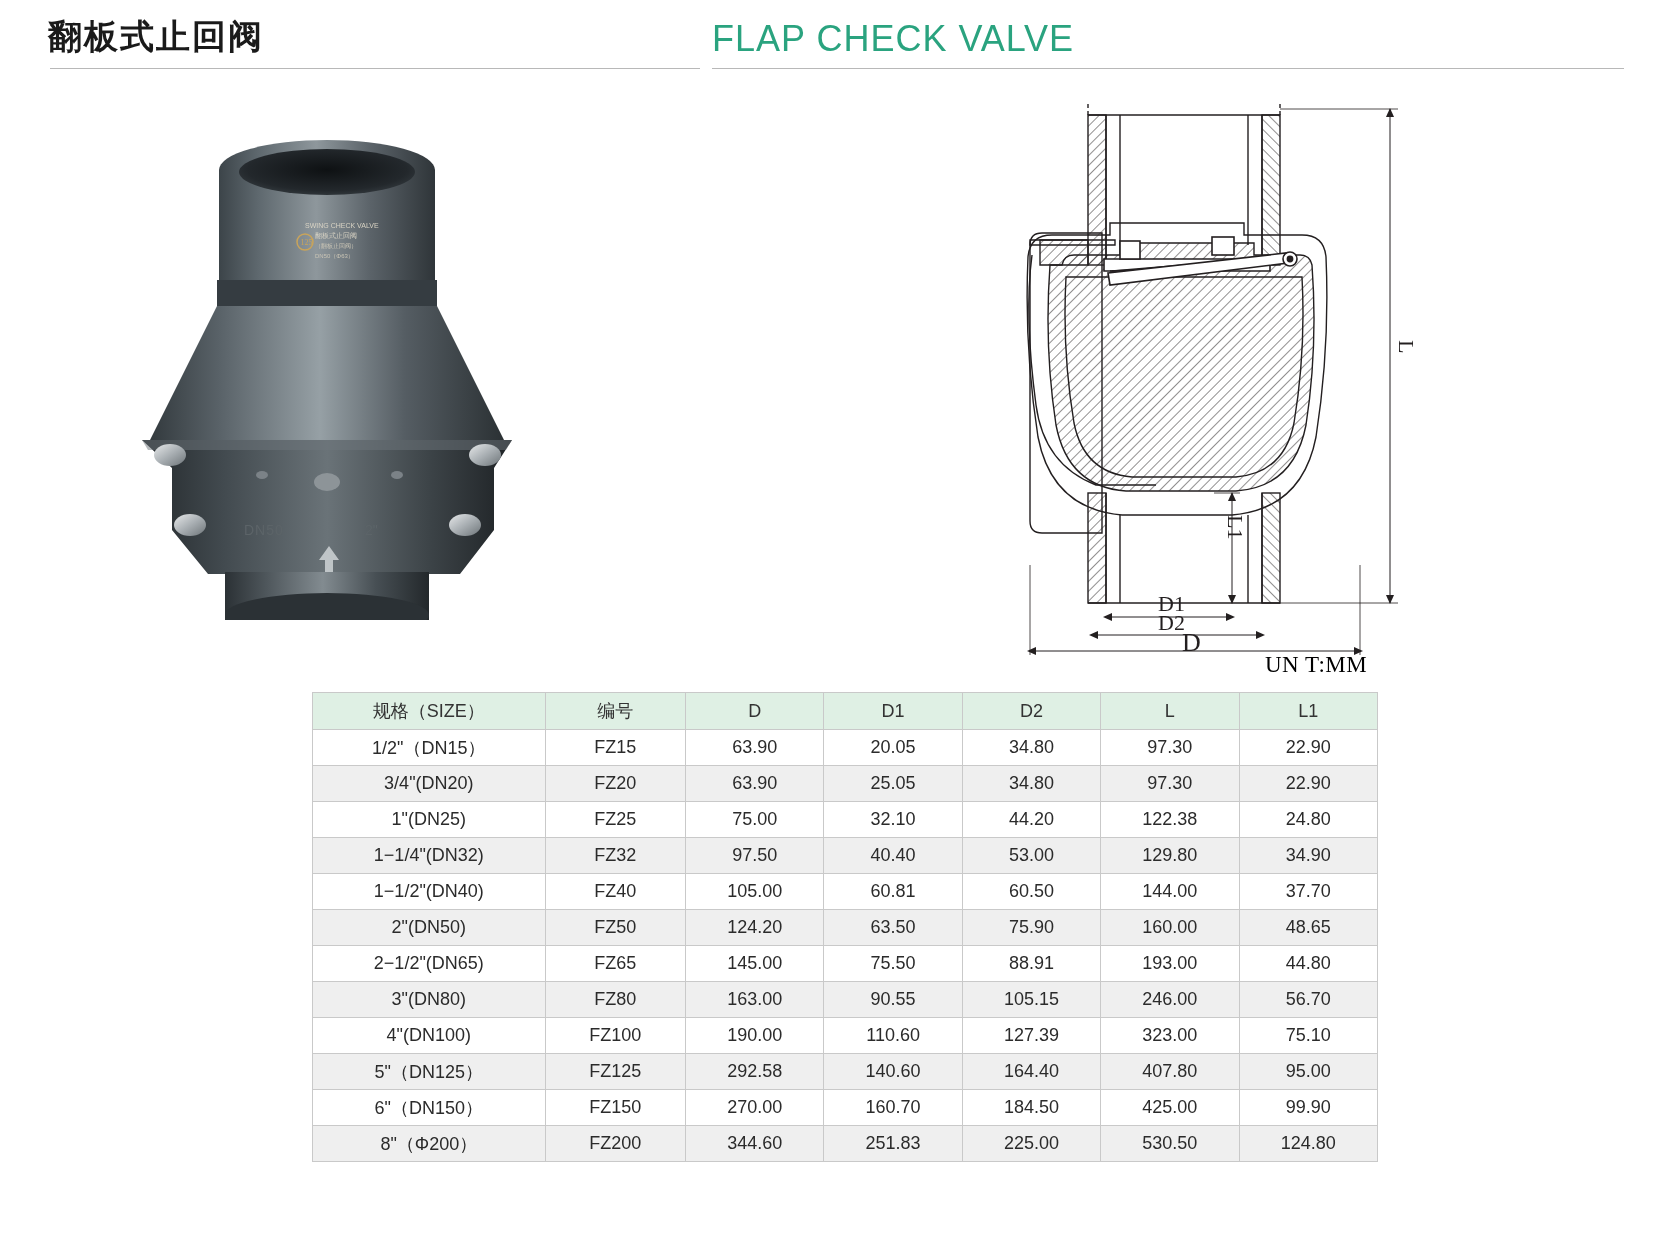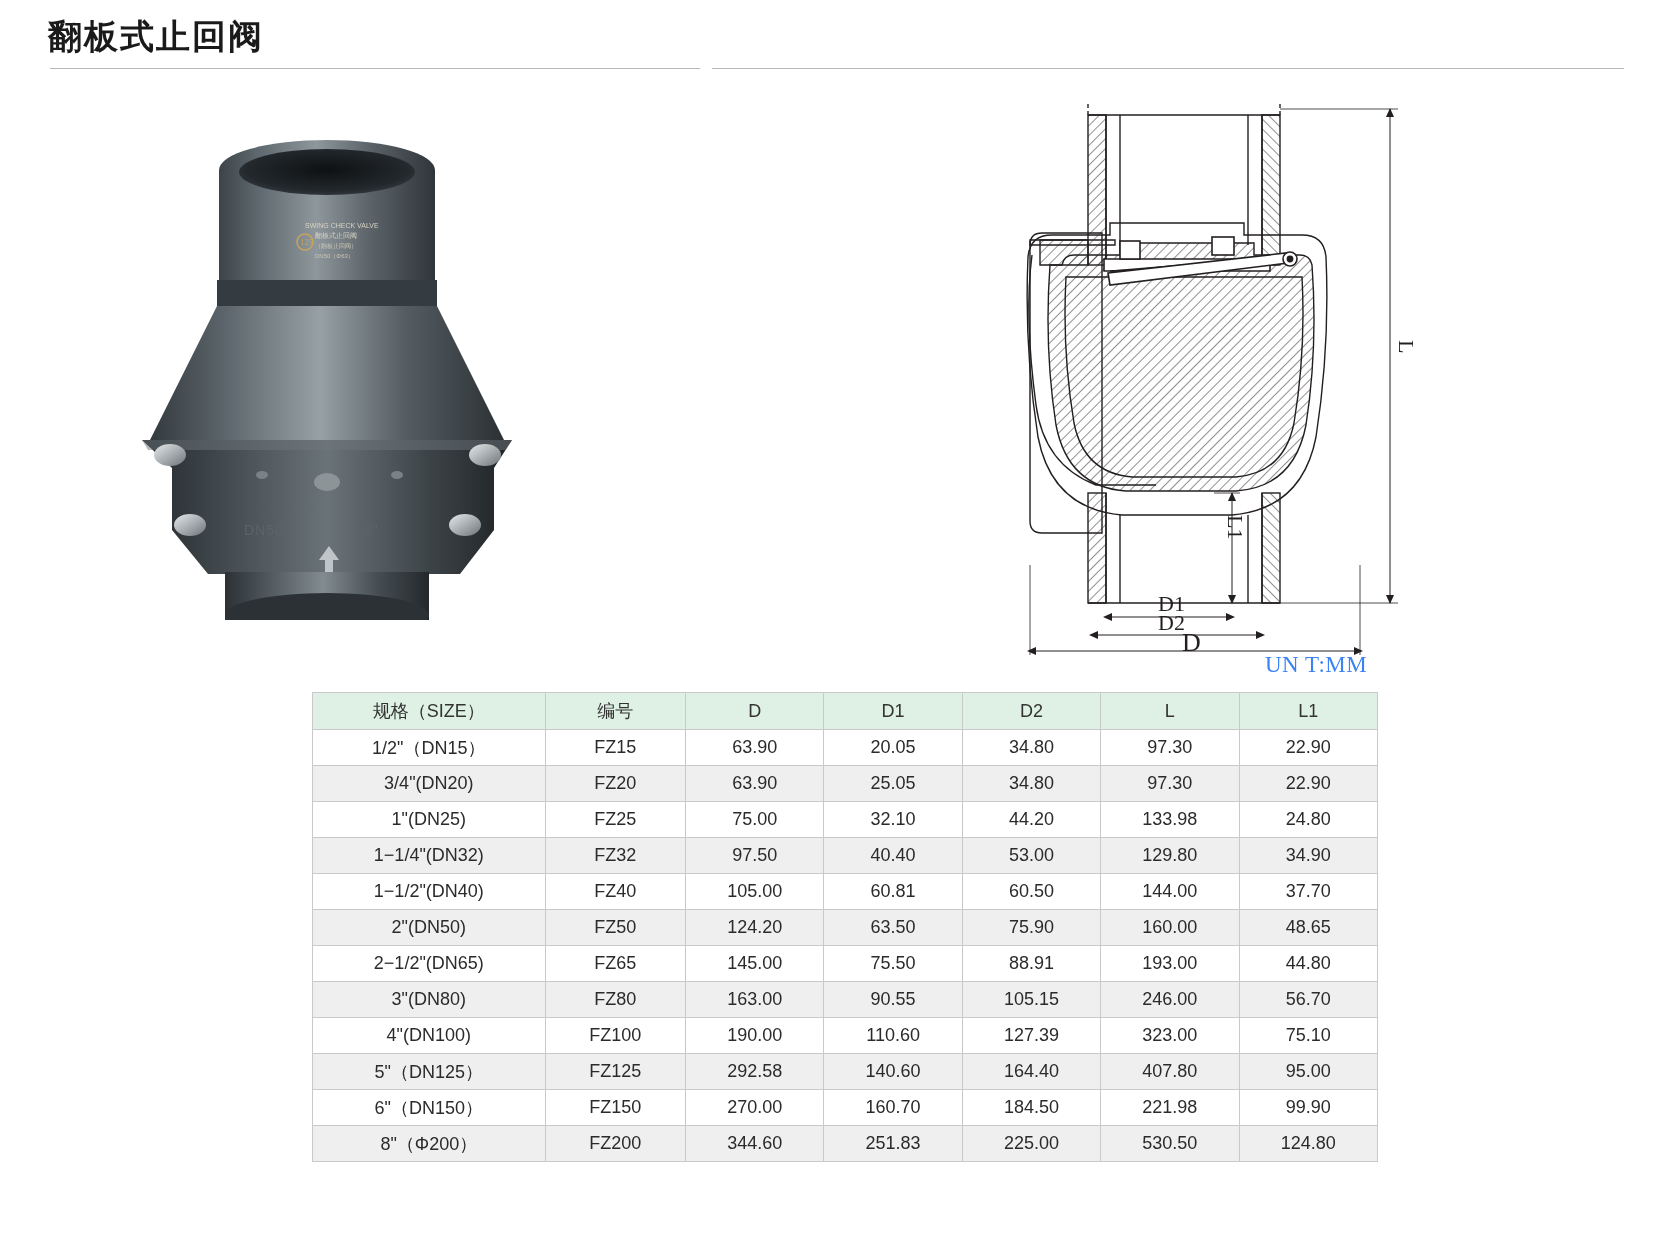--- a/index.html
+++ b/index.html
@@ -69,21 +69,21 @@
   .drawing-area {
     position: absolute;
     left: 1000px; top: 95px;
     width: 460px; height: 560px;
   }
   .unit-label {
     position: absolute;
     left: 1265px; top: 652px;
     font-size: 23px;
     font-family: "Liberation Serif", serif;
-    color: #3b82f6;
+    color: #000000;
     letter-spacing: 0.5px;
   }
 
   
   .table-wrap {
     position: absolute;
     left: 312px; top: 692px;
     width: 1066px;
     border-radius: 9px;
   }
@@ -130,20 +130,21 @@
     writing-mode: vertical-rl;
     text-orientation: mixed;
   }
 </style>
 </head>
 <body>
 
 <div class="header">
   <div class="title-cn">翻板式止回阀</div>
   <div class="title-cn-rule"></div>
+  <div class="title-en">FLAP CHECK VALVE</div>
   <div class="title-en-rule"></div>
 </div>
 
 <div class="photo-area">
   <svg class="valve-photo" viewBox="0 0 430 510">
     <defs>
       <linearGradient id="gTop" x1="0" y1="0" x2="1" y2="0">
         <stop offset="0%" stop-color="#3c4449"></stop>
         <stop offset="18%" stop-color="#5e686e"></stop>
         <stop offset="45%" stop-color="#8e979c"></stop>
@@ -362,21 +363,21 @@
           <td>34.80</td>
           <td>97.30</td>
           <td>22.90</td>
         </tr>
       <tr>
           <td>1"(DN25)</td>
           <td>FZ25</td>
           <td>75.00</td>
           <td>32.10</td>
           <td>44.20</td>
-          <td>133.98</td>
+          <td>122.38</td>
           <td>24.80</td>
         </tr>
       <tr>
           <td>1−1/4"(DN32)</td>
           <td>FZ32</td>
           <td>97.50</td>
           <td>40.40</td>
           <td>53.00</td>
           <td>129.80</td>
           <td>34.90</td>
@@ -434,21 +435,21 @@
           <td>164.40</td>
           <td>407.80</td>
           <td>95.00</td>
         </tr>
       <tr>
           <td>6"（DN150）</td>
           <td>FZ150</td>
           <td>270.00</td>
           <td>160.70</td>
           <td>184.50</td>
-          <td>221.98</td>
+          <td>425.00</td>
           <td>99.90</td>
         </tr>
       <tr>
           <td>8"（Φ200）</td>
           <td>FZ200</td>
           <td>344.60</td>
           <td>251.83</td>
           <td>225.00</td>
           <td>530.50</td>
           <td>124.80</td>

